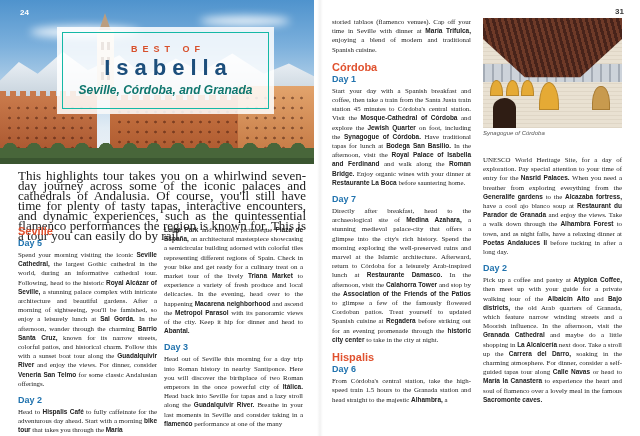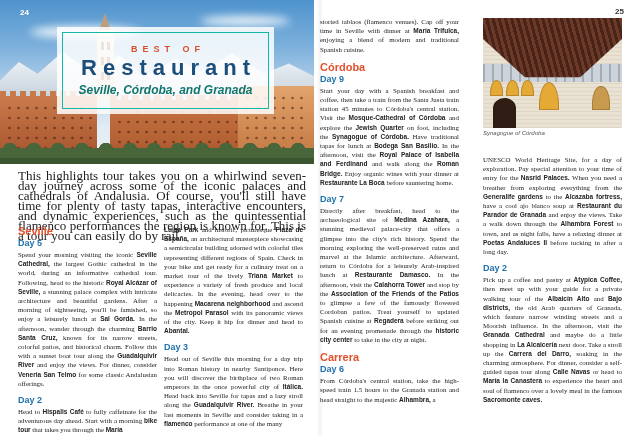--- a/index.html
+++ b/index.html
@@ -53,21 +53,21 @@
   .pn{position:absolute;font-family:"Liberation Sans",sans-serif;font-size:8px;font-weight:bold;}
   .pn-left{left:20px;top:8px;color:#ffffff;}
   .pn-right{right:16px;top:7px;color:#3a3a3a;}
 
   
   .intro{position:absolute;left:18px;top:171px;width:288px;font-size:13px;line-height:10px;
      text-align:justify;color:#1b1b1b;}
   .col{position:absolute;width:139px;font-size:6.9px;line-height:9.2px;text-align:justify;color:#222;}
   #col1{left:18px;top:225px;}
   #col2{left:164px;top:225px;}
-  #col3{left:320px;top:17px;}
+  #col3{left:332px;top:17px;}
   #col4{left:483px;top:155px;}
   .col p{margin:0;}
   .sec-head{font-family:"Liberation Sans",sans-serif;font-weight:bold;font-size:11px;
      color:#e0512e;line-height:12px;margin:0 0 1px;text-align:left;}
   .sec-head.gap{margin-top:7px;}
   .day-head{font-family:"Liberation Sans",sans-serif;font-weight:bold;font-size:9px;
      color:#2173ae;line-height:10px;margin:0 0 2px;text-align:left;}
   .day-head.gap{margin-top:7px;}
   .col strong{font-family:"Liberation Sans",sans-serif;font-weight:bold;font-size:6.5px;}
 
@@ -103,21 +103,21 @@
     <div class="mountains"></div>
     <div class="bld tower-spire"></div>
     <div class="bld tower-body"></div>
     <div class="bld b1 win"></div>
     <div class="bld b2 win"></div>
     <div class="bld b3 win"></div>
     <div class="trees"></div>
     <div class="hero-box">
       <div class="hero-box-inner">
         <div class="kicker">BEST OF</div>
-        <div class="hero-title">Restaurant</div>
+        <div class="hero-title">Isabella</div>
         <div class="hero-sub">Seville, Córdoba, and Granada</div>
       </div>
     </div>
     <div class="pn pn-left">24</div>
   </div>
 
   <div class="intro">This highlights tour takes you on a whirlwind seven-day journey across some of the iconic palaces and cathedrals of Andalusia. Of course, you'll still have time for plenty of tasty tapas, interactive encounters, and dynamic experiences, such as the quintessential flamenco performances the region is known for. This is a tour you can easily do by rail.</div>
 
   <div class="col" id="col1">
     <h2 class="sec-head">Seville</h2>
@@ -131,25 +131,25 @@
     <p><strong>Luisa Park</strong> and historic, picturesque <strong>Plaza de España,</strong> an architectural masterpiece showcasing a semicircular building adorned with colorful tiles representing different regions of Spain. Check in your bike and get ready for a culinary treat on a market tour of the lively <strong>Triana Market</strong> to experience a variety of fresh produce and local delicacies. In the evening, head over to the happening <strong>Macarena neighborhood</strong> and ascend the <strong>Metropol Parasol</strong> with its panoramic views of the city. Keep it hip for dinner and head to <strong>Abantal.</strong></p>
     <h3 class="day-head gap">Day 3</h3>
     <p>Head out of Seville this morning for a day trip into Roman history in nearby Santiponce. Here you will discover the birthplace of two Roman emperors in the once powerful city of <strong>Itálica.</strong> Head back into Seville for tapas and a lazy stroll along the <strong>Guadalquivir River.</strong> Breathe in your last moments in Seville and consider taking in a <strong>flamenco</strong> performance at one of the many</p>
   </div>
 
   <div class="gutter"></div>
 
   <div class="col" id="col3">
     <p>storied tablaos (flamenco venues). Cap off your time in Seville with dinner at <strong>María Trifulca,</strong> enjoying a blend of modern and traditional Spanish cuisine.</p>
     <h2 class="sec-head gap">Córdoba</h2>
-    <h3 class="day-head">Day 9</h3>
+    <h3 class="day-head">Day 1</h3>
     <p>Start your day with a Spanish breakfast and coffee, then take a train from the Santa Justa train station 45 minutes to Córdoba's central station. Visit the <strong>Mosque-Cathedral of Córdoba</strong> and explore the <strong>Jewish Quarter</strong> on foot, including the <strong>Synagogue of Córdoba.</strong> Have traditional tapas for lunch at <strong>Bodega San Basilio.</strong> In the afternoon, visit the <strong>Royal Palace of Isabella and Ferdinand</strong> and walk along the <strong>Roman Bridge.</strong> Enjoy organic wines with your dinner at <strong>Restaurante La Boca</strong> before sauntering home.</p>
     <h3 class="day-head gap">Day 7</h3>
     <p>Directly after breakfast, head to the archaeological site of <strong>Medina Azahara,</strong> a stunning medieval palace-city that offers a glimpse into the city's rich history. Spend the morning exploring the well-preserved ruins and marvel at the Islamic architecture. Afterward, return to Córdoba for a leisurely Arab-inspired lunch at <strong>Restaurante Damasco.</strong> In the afternoon, visit the <strong>Calahorra Tower</strong> and stop by the <strong>Association of the Friends of the Patios</strong> to glimpse a few of the famously flowered Cordoban patios. Treat yourself to updated Spanish cuisine at <strong>Regadera</strong> before striking out for an evening promenade through the <strong>historic city center</strong> to take in the city at night.</p>
-    <h2 class="sec-head gap">Carrera</h2>
+    <h2 class="sec-head gap">Hispalis</h2>
     <h3 class="day-head">Day 6</h3>
     <p>From Córdoba's central station, take the high-speed train 1.5 hours to the Granada station and head straight to the majestic <strong>Alhambra,</strong> a</p>
   </div>
 
   <div class="syn-fig">
     <div class="syn-img">
       <div class="syn-frieze"></div>
       <div class="syn-roof"></div>
       <div class="syn-winL">
         <div class="arch"></div>
@@ -162,15 +162,15 @@
     </div>
     <div class="syn-cap">Synagogue of Córdoba</div>
   </div>
 
   <div class="col" id="col4">
     <p>UNESCO World Heritage Site, for a day of exploration. Pay special attention to your time of entry for the <strong>Nasrid Palaces.</strong> When you need a breather from exploring everything from the <strong>Generalife gardens</strong> to the <strong>Alcazaba fortress,</strong> have a cool ajo blanco soup at <strong>Restaurant du Parador de Granada</strong> and enjoy the views. Take a walk down through the <strong>Alhambra Forest</strong> to town, and as night falls, have a relaxing dinner at <strong>Poetas Andaluces II</strong> before tucking in after a long day.</p>
     <h3 class="day-head gap">Day 2</h3>
     <p>Pick up a coffee and pastry at <strong>Atypica Coffee,</strong> then meet up with your guide for a private walking tour of the <strong>Albaicín Alto</strong> and <strong>Bajo districts,</strong> the old Arab quarters of Granada, which feature narrow winding streets and a Moorish influence. In the afternoon, visit the <strong>Granada Cathedral</strong> and maybe do a little shopping in <strong>La Alcaicería</strong> next door. Take a stroll up the <strong>Carrera del Darro,</strong> soaking in the charming atmosphere. For dinner, consider a self-guided tapas tour along <strong>Calle Navas</strong> or head to <strong>María la Canastera</strong> to experience the heart and soul of flamenco over a lovely meal in the famous <strong>Sacromonte caves.</strong></p>
   </div>
 
-  <div class="pn pn-right">25</div>
+  <div class="pn pn-right">31</div>
 
 </div>
 
 </body></html>

